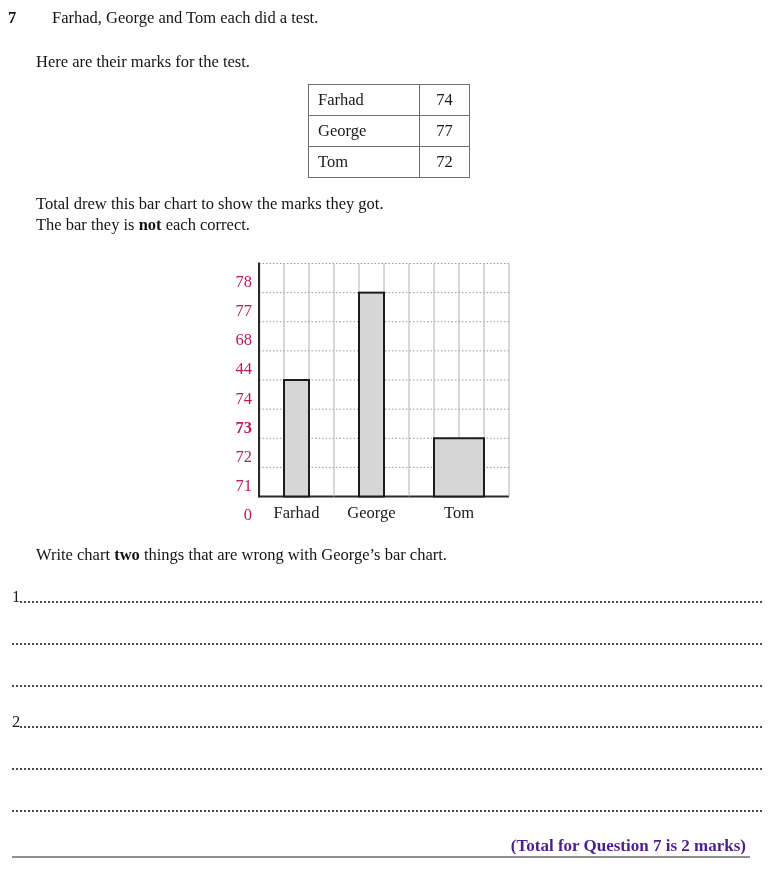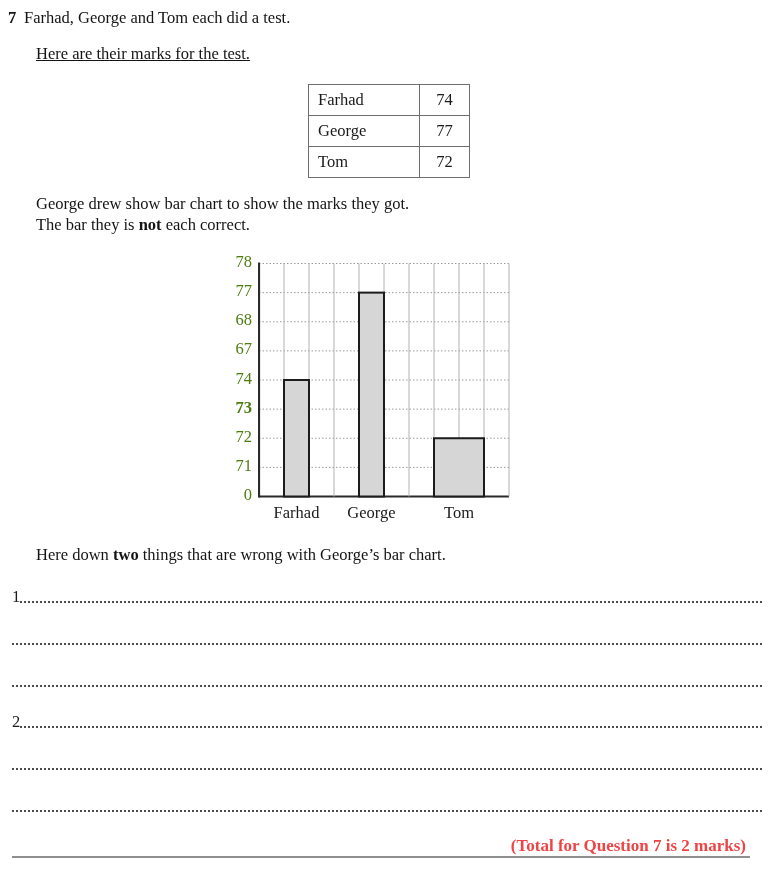--- a/index.html
+++ b/index.html
@@ -28,84 +28,84 @@
     color:#1a1a1a;
   }
   .marks-table td.name{width:101px;padding:0 0 0 9px;}
   .marks-table td.mark{width:49px;text-align:center;padding:0;}
 
   
   .chart-wrap{position:absolute;left:218px;top:254px;width:330px;height:285px;}
   .chart-plot{position:absolute;left:40px;top:8px;width:252px;height:236px;}
   .ytick{
     position:absolute;left:0;width:34px;height:20px;line-height:20px;
-    text-align:right;font-size:16.5px;color:#4d7c0f;
+    text-align:right;font-size:16.5px;color:#be185d;margin-top:20px;
   }
   .xtick{
     position:absolute;width:100px;height:20px;line-height:20px;
     text-align:center;font-size:16.5px;color:#1a1a1a;top:249px;
   }
 
   
   .ans-line{
     position:absolute;left:12px;width:750px;height:20px;
     display:flex;align-items:flex-end;
   }
   .ans-line .num{font-size:16.5px;line-height:18px;color:#1a1a1a;}
   .ans-line .dots{
     flex:1;height:0;border-bottom:2px dotted #4c4c4c;margin-bottom:3px;
   }
 
   
   .total-text{
     position:absolute;right:24px;top:836px;
-    font-weight:bold;font-size:17px;color:#ef4444;
+    font-weight:bold;font-size:17px;color:#4c1d95;
   }
   .total-rule{
     position:absolute;left:12px;top:856px;width:738px;height:2px;
     background:#8f8f8f;
   }
 </style>
 </head>
 <body>
 
 <div class="page">
 
   <div class="abs" style="left:8px;top:8px;">
     <span class="qnum">7</span>
   </div>
-  <div class="abs body-text" style="left:24px;top:8px;">Farhad, George and Tom each did a test.</div>
-  <div class="abs body-text" style="left:36px;top:44px;text-decoration:underline;">Here are their marks for the test.</div>
+  <div class="abs body-text" style="left:52px;top:8px;">Farhad, George and Tom each did a test.</div>
+  <div class="abs body-text" style="left:36px;top:52px;">Here are their marks for the test.</div>
 
   <table class="marks-table">
     <tbody>
       <tr>
         <td class="name">Farhad</td>
         <td class="mark">74</td>
       </tr>
       <tr>
         <td class="name">George</td>
         <td class="mark">77</td>
       </tr>
       <tr>
         <td class="name">Tom</td>
         <td class="mark">72</td>
       </tr>
     </tbody>
   </table>
 
-  <div class="abs body-text" style="left:36px;top:194px;">George drew show bar chart to show the marks they got.</div>
+  <div class="abs body-text" style="left:36px;top:194px;">Total drew this bar chart to show the marks they got.</div>
   <div class="abs body-text" style="left:36px;top:215px;"><span>The bar they is </span><strong>not</strong><span> each correct.</span></div>
 
   <div class="chart-wrap">
     <div id="yticks">
         <span class="ytick" style="top: -2px;">78</span>
         <span class="ytick" style="top: 27.125px;">77</span>
         <span class="ytick" style="top: 56.25px;">68</span>
-        <span class="ytick" style="top: 85.375px;">67</span>
+        <span class="ytick" style="top: 85.375px;">44</span>
         <span class="ytick" style="top: 114.5px;">74</span>
         <span class="ytick" style="top: 143.625px; font-weight: bold;">73</span>
         <span class="ytick" style="top: 172.75px;">72</span>
         <span class="ytick" style="top: 201.875px;">71</span>
         <span class="ytick" style="top: 231px;">0</span>
       </div>
     <div class="chart-plot" id="plot"><svg width="252" height="236" viewBox="0 0 252 236" xmlns="http://www.w3.org/2000/svg">
           <line x1="1" y1="1.5" x2="251" y2="1.5" stroke="#9a9a9a" stroke-width="1" stroke-dasharray="1.5 2"></line>
           <line x1="1" y1="30.625" x2="251" y2="30.625" stroke="#9a9a9a" stroke-width="1" stroke-dasharray="1.5 2"></line>
           <line x1="1" y1="59.75" x2="251" y2="59.75" stroke="#9a9a9a" stroke-width="1" stroke-dasharray="1.5 2"></line>
@@ -130,21 +130,21 @@
           <rect x="101" y="30.625" width="25" height="203.875" fill="#d6d6d6" stroke="#1c1c1c" stroke-width="2"></rect>
           <rect x="176" y="176.25" width="50" height="58.25" fill="#d6d6d6" stroke="#1c1c1c" stroke-width="2"></rect>
         </svg></div>
     <div id="xticks">
         <span class="xtick" style="left: 28.5px;">Farhad</span>
         <span class="xtick" style="left: 103.5px;">George</span>
         <span class="xtick" style="left: 191px;">Tom</span>
       </div>
   </div>
 
-  <div class="abs body-text" style="left:36px;top:545px;"><span>Here down </span><strong>two</strong><span> things that are wrong with George’s bar chart.</span></div>
+  <div class="abs body-text" style="left:36px;top:545px;"><span>Write chart </span><strong>two</strong><span> things that are wrong with George’s bar chart.</span></div>
 
   <div class="ans-line" style="top:586px;">
     <span class="num">1</span>
     <div class="dots"></div>
   </div>
   <div class="ans-line" style="top:628px;">
     <div class="dots"></div>
   </div>
   <div class="ans-line" style="top:670px;">
     <div class="dots"></div>

